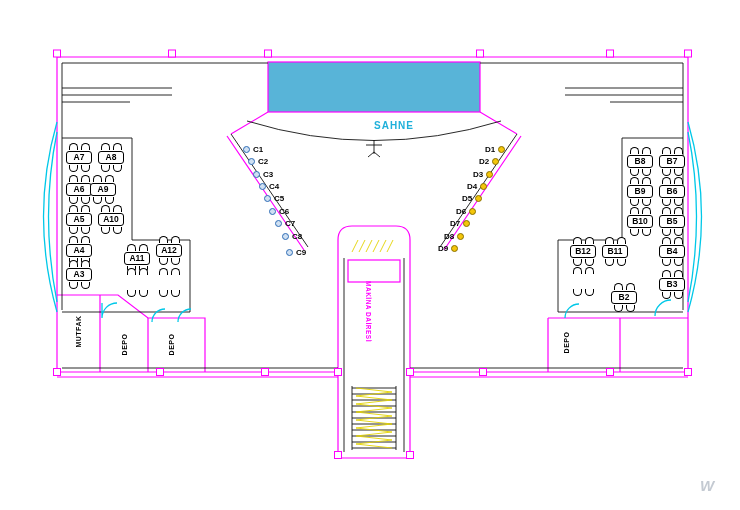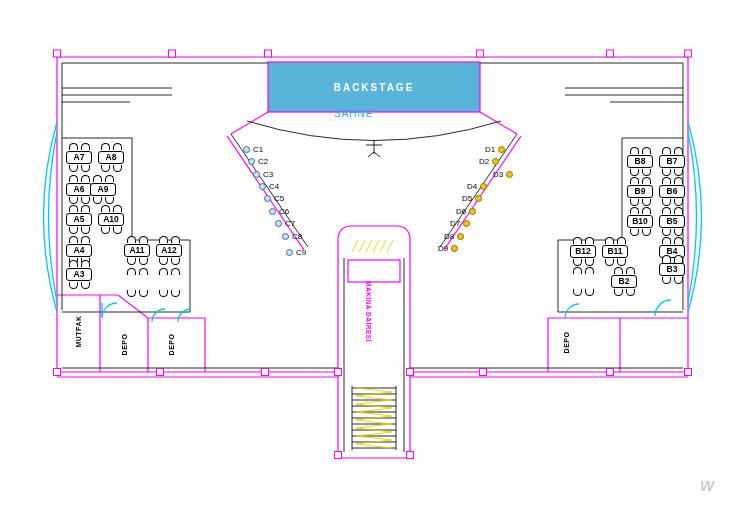--- a/index.html
+++ b/index.html
@@ -2,33 +2,33 @@
 <html><head>
 <meta charset="utf-8">
 <style>
   html,body{margin:0;padding:0;background:#fff;}
   body{font-family:"Liberation Sans","DejaVu Sans",sans-serif;}
   .plan{position:relative;width:740px;height:510px;background:#fff;overflow:hidden;}
   .plan svg{position:absolute;left:0;top:0;}
   .abs{position:absolute;}
   .backstage-label{left:268px;top:62px;width:212px;height:50px;display:flex;align-items:center;justify-content:center;
     color:#fff;font-size:10px;font-weight:bold;letter-spacing:2px;}
-  .sahne-label{left:334px;top:108px;width:80px;text-align:left;color:#1fb0da;font-size:10px;font-weight:normal;letter-spacing:1px;}
+  .sahne-label{left:334px;top:120px;width:80px;text-align:right;color:#1fb0da;font-size:10px;font-weight:bold;letter-spacing:1px;}
   .table{position:absolute;width:26px;display:flex;flex-direction:column;align-items:center;gap:1px;}
   .tlabel{width:26px;height:13px;line-height:11px;border:1.5px solid #000;border-radius:3px;font-size:8.5px;font-weight:bold;
     text-align:center;background:#fff;box-sizing:border-box;}
   .chair-row{display:flex;gap:3px;height:7px;}
   .chair{width:9px;height:7px;border:1.3px solid #000;border-bottom:0;border-radius:5px 5px 0 0;box-sizing:border-box;display:block;background:#fff;}
   .flip .chair{border:1.3px solid #000;border-top:0;border-radius:0 0 5px 5px;}
   .spacer13{height:13px;width:26px;}
   .seat{position:absolute;display:flex;align-items:center;gap:3px;height:8px;}
   .dot{width:7px;height:7px;border-radius:50%;box-sizing:border-box;display:block;}
   .dot-c{background:#cfe0f2;border:1.6px solid #2e6cb5;}
   .dot-d{background:#f4c60a;border:1px solid #8a7000;}
-  .seat-label{font-size:8px;font-weight:normal;color:#000;}
+  .seat-label{font-size:8px;font-weight:bold;color:#000;}
   .vlabel{position:absolute;font-size:7px;font-weight:bold;letter-spacing:.5px;white-space:nowrap;text-align:center;color:#000;}
   .rot-ccw{transform:rotate(-90deg);transform-origin:center;}
   .rot-cw{transform:rotate(90deg);transform-origin:center;}
   .machine-label{color:#ff00ff;font-size:6.5px;}
   .watermark{left:700px;top:477px;color:#c4cad2;font-size:15px;font-weight:bold;font-style:italic;}
 </style>
 </head>
 <body>
 
 <div class="plan">
@@ -99,21 +99,20 @@
         <rect x="334.5" y="368.5" width="7" height="7"></rect>
       <rect x="406.5" y="368.5" width="7" height="7"></rect>
         <rect x="479.5" y="368.5" width="7" height="7"></rect>
       <rect x="606.5" y="368.5" width="7" height="7"></rect>
         <rect x="684.5" y="368.5" width="7" height="7"></rect>
       <rect x="334.5" y="451.5" width="7" height="7"></rect>
         <rect x="406.5" y="451.5" width="7" height="7"></rect>
     </g>
   </svg>
 
-  <div class="abs backstage-label">BACKSTAGE</div>
   <div class="abs sahne-label">SAHNE</div>
 
   <div class="table" style="left:66px;top:143px">
       <div class="chair-row">
         <i class="chair"></i>
         <i class="chair"></i>
       </div>
       <div class="tlabel">A7</div>
       <div class="chair-row flip">
         <i class="chair"></i>
@@ -179,21 +178,21 @@
       <div class="chair-row">
         <i class="chair"></i>
         <i class="chair"></i>
       </div>
       <div class="tlabel">A4</div>
       <div class="chair-row flip">
         <i class="chair"></i>
         <i class="chair"></i>
       </div>
     </div>
-  <div class="table" style="left:124px;top:236px">
+  <div class="table" style="left:124px;top:244px">
       <div class="chair-row">
         <i class="chair"></i>
         <i class="chair"></i>
       </div>
       <div class="tlabel">A11</div>
       <div class="chair-row flip">
         <i class="chair"></i>
         <i class="chair"></i>
       </div>
     </div>
@@ -346,32 +345,32 @@
       <div class="chair-row">
         <i class="chair"></i>
         <i class="chair"></i>
       </div>
       <div class="tlabel">B4</div>
       <div class="chair-row flip">
         <i class="chair"></i>
         <i class="chair"></i>
       </div>
     </div>
-  <div class="table" style="left:611px;top:267px">
+  <div class="table" style="left:611px;top:283px">
       <div class="chair-row">
         <i class="chair"></i>
         <i class="chair"></i>
       </div>
       <div class="tlabel">B2</div>
       <div class="chair-row flip">
         <i class="chair"></i>
         <i class="chair"></i>
       </div>
     </div>
-  <div class="table" style="left:659px;top:255px">
+  <div class="table" style="left:659px;top:270px">
       <div class="chair-row">
         <i class="chair"></i>
         <i class="chair"></i>
       </div>
       <div class="tlabel">B3</div>
       <div class="chair-row flip">
         <i class="chair"></i>
         <i class="chair"></i>
       </div>
     </div>
@@ -414,21 +413,21 @@
     </div>
 
   <div class="seat" style="left:485px;top:145px">
       <span class="seat-label">D1</span>
       <span class="dot dot-d"></span>
     </div>
   <div class="seat" style="left:479px;top:157px">
       <span class="seat-label">D2</span>
       <span class="dot dot-d"></span>
     </div>
-  <div class="seat" style="left:493px;top:170px">
+  <div class="seat" style="left:473px;top:170px">
       <span class="seat-label">D3</span>
       <span class="dot dot-d"></span>
     </div>
   <div class="seat" style="left:467px;top:182px">
       <span class="seat-label">D4</span>
       <span class="dot dot-d"></span>
     </div>
   <div class="seat" style="left:462px;top:194px">
       <span class="seat-label">D5</span>
       <span class="dot dot-d"></span>

